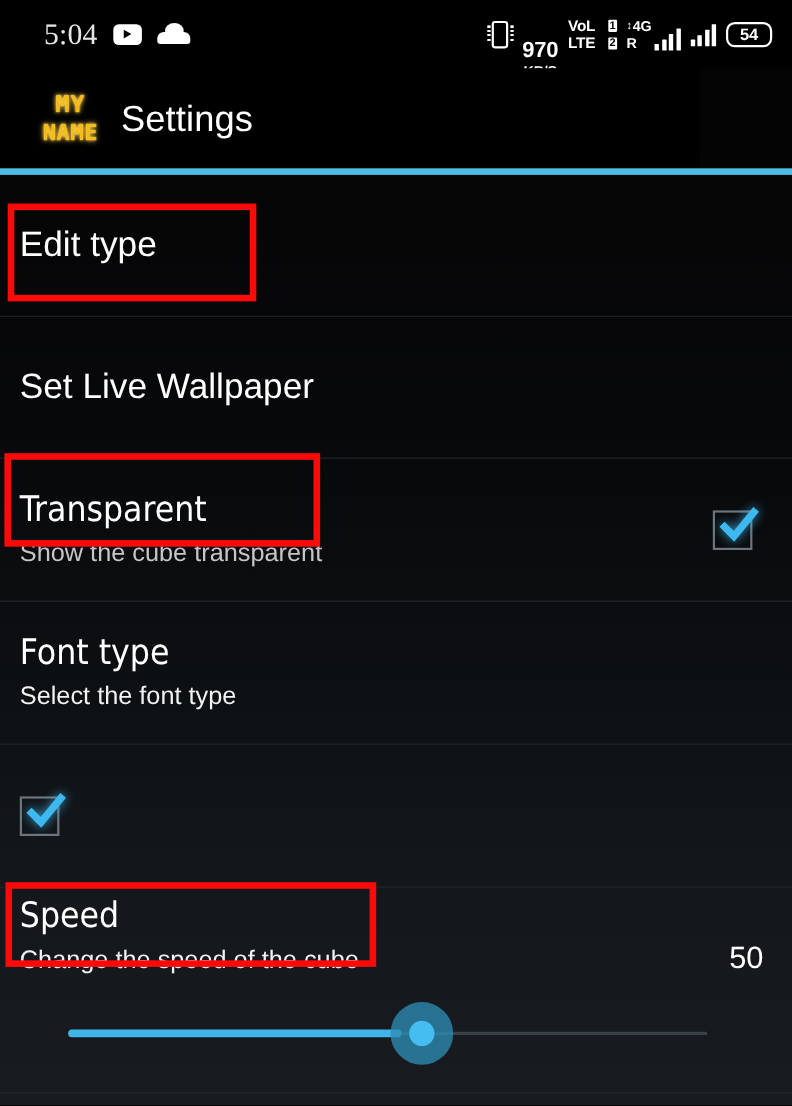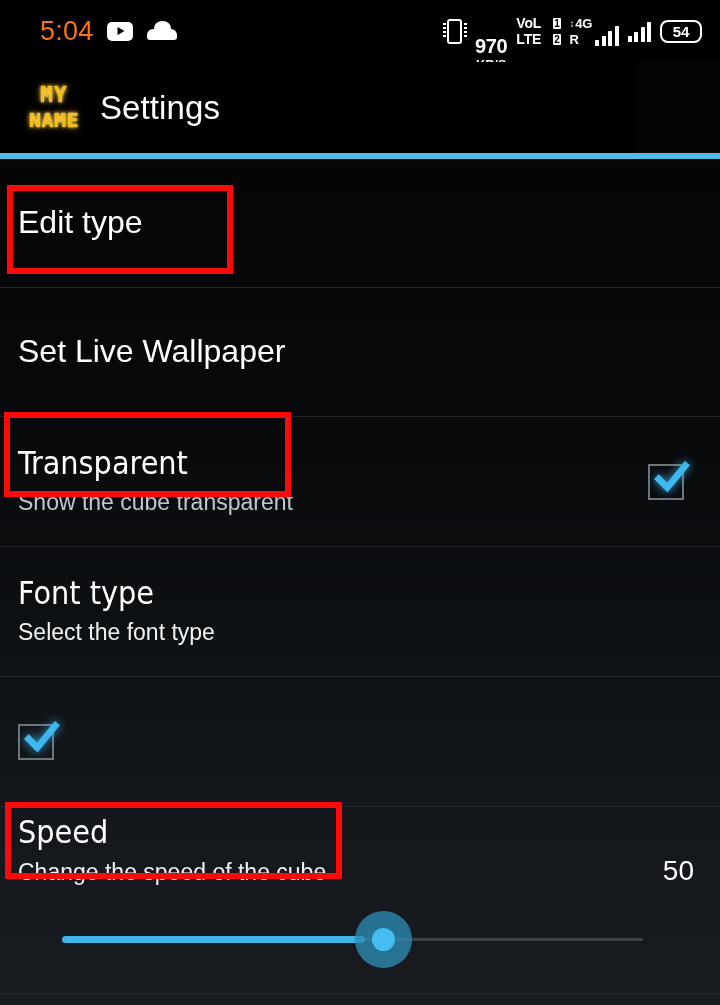--- a/index.html
+++ b/index.html
@@ -39,22 +39,22 @@
     color: #ffffff;
   }
   .sb-left {
     display: flex;
     align-items: center;
     gap: 14px;
   }
   .sb-clock {
     font-size: 27px;
     letter-spacing: 0.2px;
-    font-family: Liberation Sans, sans-serif;
-    color: #f97316;
+    font-family: Liberation Serif, serif;
+    color: #e5e5e5;
   }
   .sb-right {
     margin-left: auto;
     display: flex;
     align-items: center;
     gap: 9px;
   }
   .yt-icon {
     width: 26px; height: 19px;
     background: #fff;
@@ -185,21 +185,21 @@
 
   
   .appbar {
     position: absolute;
     top: 62px; left: 0;
     width: 636px;
     height: 91px;
     background: #000;
     display: flex;
     align-items: center;
-    padding-left: 22px;
+    padding-left: 32px;
     box-sizing: border-box;
   }
   .app-icon {
     width: 64px;
     height: 60px;
     background: #000;
     display: flex;
     flex-direction: column;
     align-items: center;
     justify-content: center;

